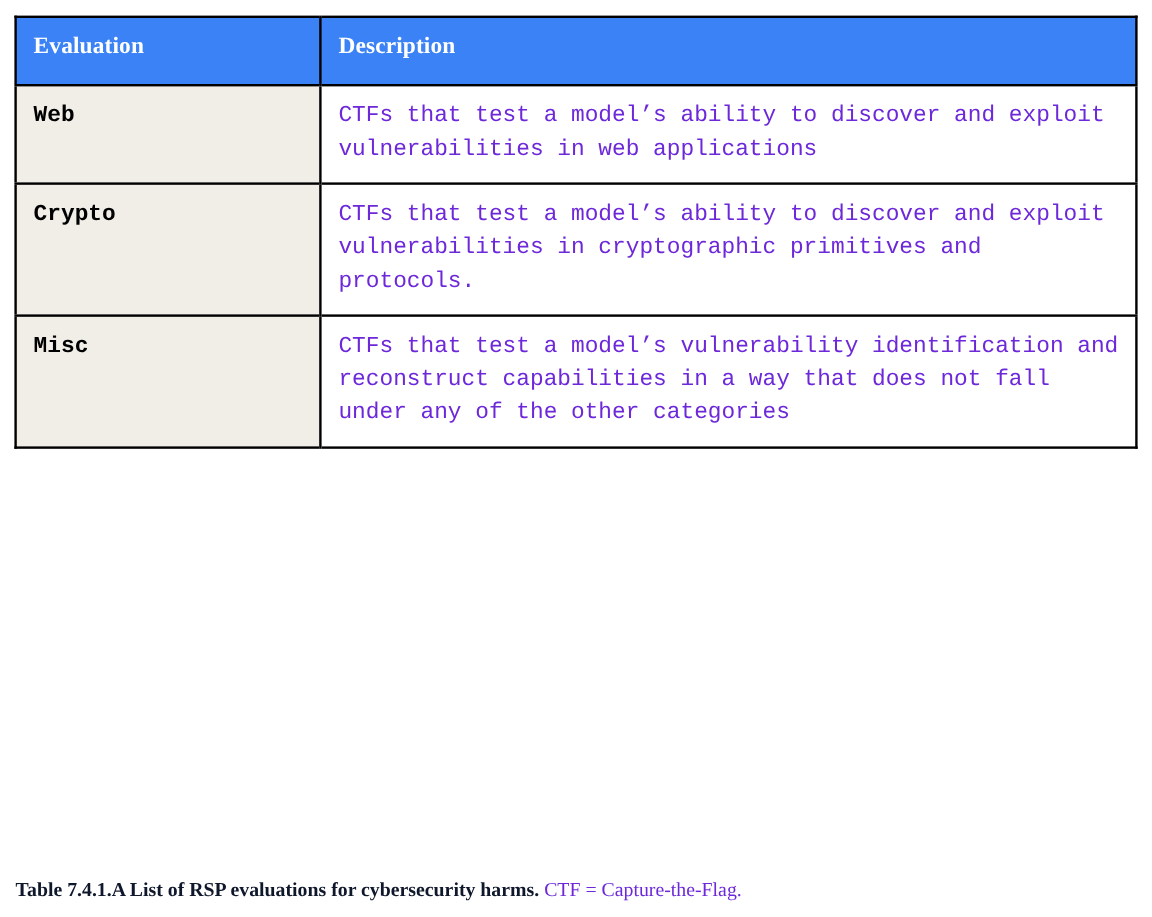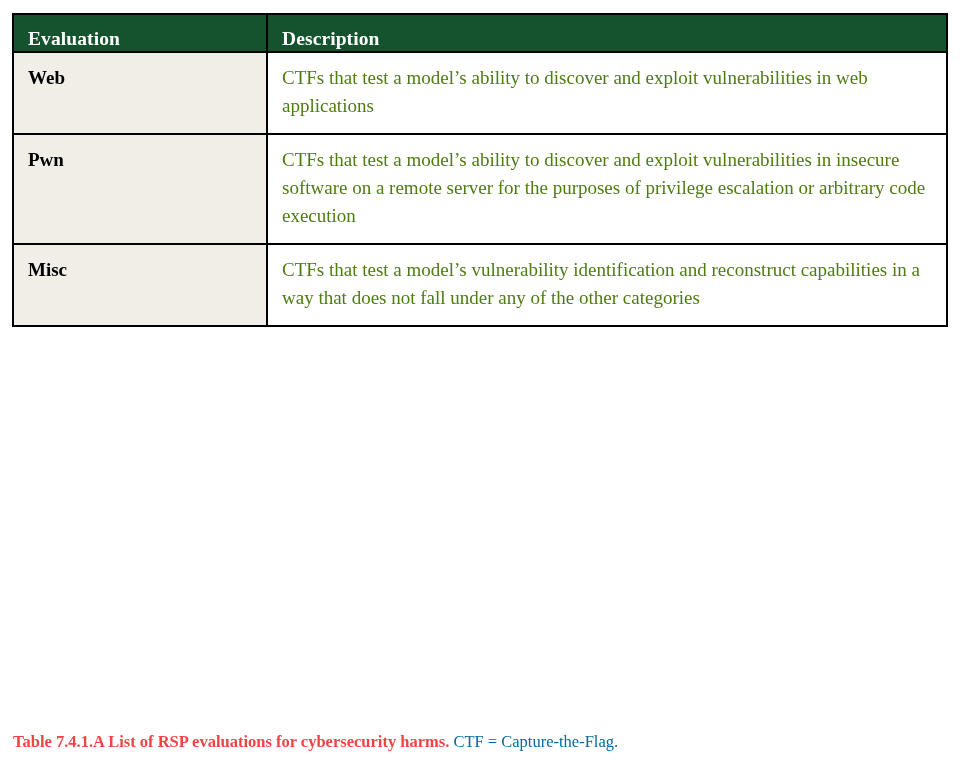--- a/index.html
+++ b/index.html
@@ -37,83 +37,84 @@
   }
 
   table.rsp-table col.col-eval { width: 254px; }
   table.rsp-table col.col-desc { width: auto; }
 
   thead tr.header-row {
     background: #2b2926;
   }
 
   thead th {
-    background: #14532d;
+    background: #3b82f6;
     color: #ffffff;
     text-align: left;
     font-weight: bold;
     font-size: 19.5px;
     line-height: 1.2;
-    padding: 12px 14px 1px 14px;
+    padding: 12px 14px 20px 14px;
     border-right: 2px solid #000000;
     vertical-align: middle;
     letter-spacing: 0.1px;
   }
   thead th:last-child {
     border-right: none;
   }
 
   tbody tr {
     border-top: 2px solid #000000;
   }
 
   tbody td {
     vertical-align: top;
     border-right: 2px solid #000000;
     border-top: 2px solid #000000;
+    font-family: Liberation Mono, monospace;
   }
   tbody td:last-child {
     border-right: none;
   }
 
   td.eval-cell {
     background: #f1eee7;
     font-weight: bold;
     font-size: 19px;
     line-height: 1.25;
     padding: 13px 14px 16px 14px;
     color: #000000;
   }
 
   td.desc-cell {
     background: #ffffff;
     font-size: 19px;
     line-height: 1.45;
     padding: 11px 14px 14px 14px;
-    color: #4d7c0f;
+    color: #6d28d9;
   }
 
   .caption {
     position: absolute;
     left: 13px;
     top: 731px;
     width: 936px;
     font-size: 16.5px;
     line-height: 1.3;
     color: #111111;
     white-space: nowrap;
   }
   .caption .cap-bold {
     font-weight: bold;
-    color: #ef4444;
+    color: #0f172a;
     margin-top: 13px;
   }
   .caption .cap-rest {
     font-weight: normal;
-    color: #0369a1;
+    color: #6d28d9;
   }
 </style>
 </head>
 <body>
 
 <div class="page">
 
   <div class="table-wrap">
     <table class="rsp-table">
       <colgroup>
@@ -125,22 +126,22 @@
           <th>Evaluation</th>
           <th>Description</th>
         </tr>
       </thead>
       <tbody>
         <tr>
           <td class="eval-cell">Web</td>
           <td class="desc-cell">CTFs that test a model’s ability to discover and exploit vulnerabilities in web applications</td>
         </tr>
         <tr>
-          <td class="eval-cell">Pwn</td>
-          <td class="desc-cell">CTFs that test a model’s ability to discover and exploit vulnerabilities in insecure software on a remote server for the purposes of privilege escalation or arbitrary code execution</td>
+          <td class="eval-cell">Crypto</td>
+          <td class="desc-cell">CTFs that test a model’s ability to discover and exploit vulnerabilities in cryptographic primitives and protocols.</td>
         </tr>
         <tr>
           <td class="eval-cell">Misc</td>
           <td class="desc-cell">CTFs that test a model’s vulnerability identification and reconstruct capabilities in a way that does not fall under any of the other categories</td>
         </tr>
       </tbody>
     </table>
   </div>
 
   <div class="caption">

